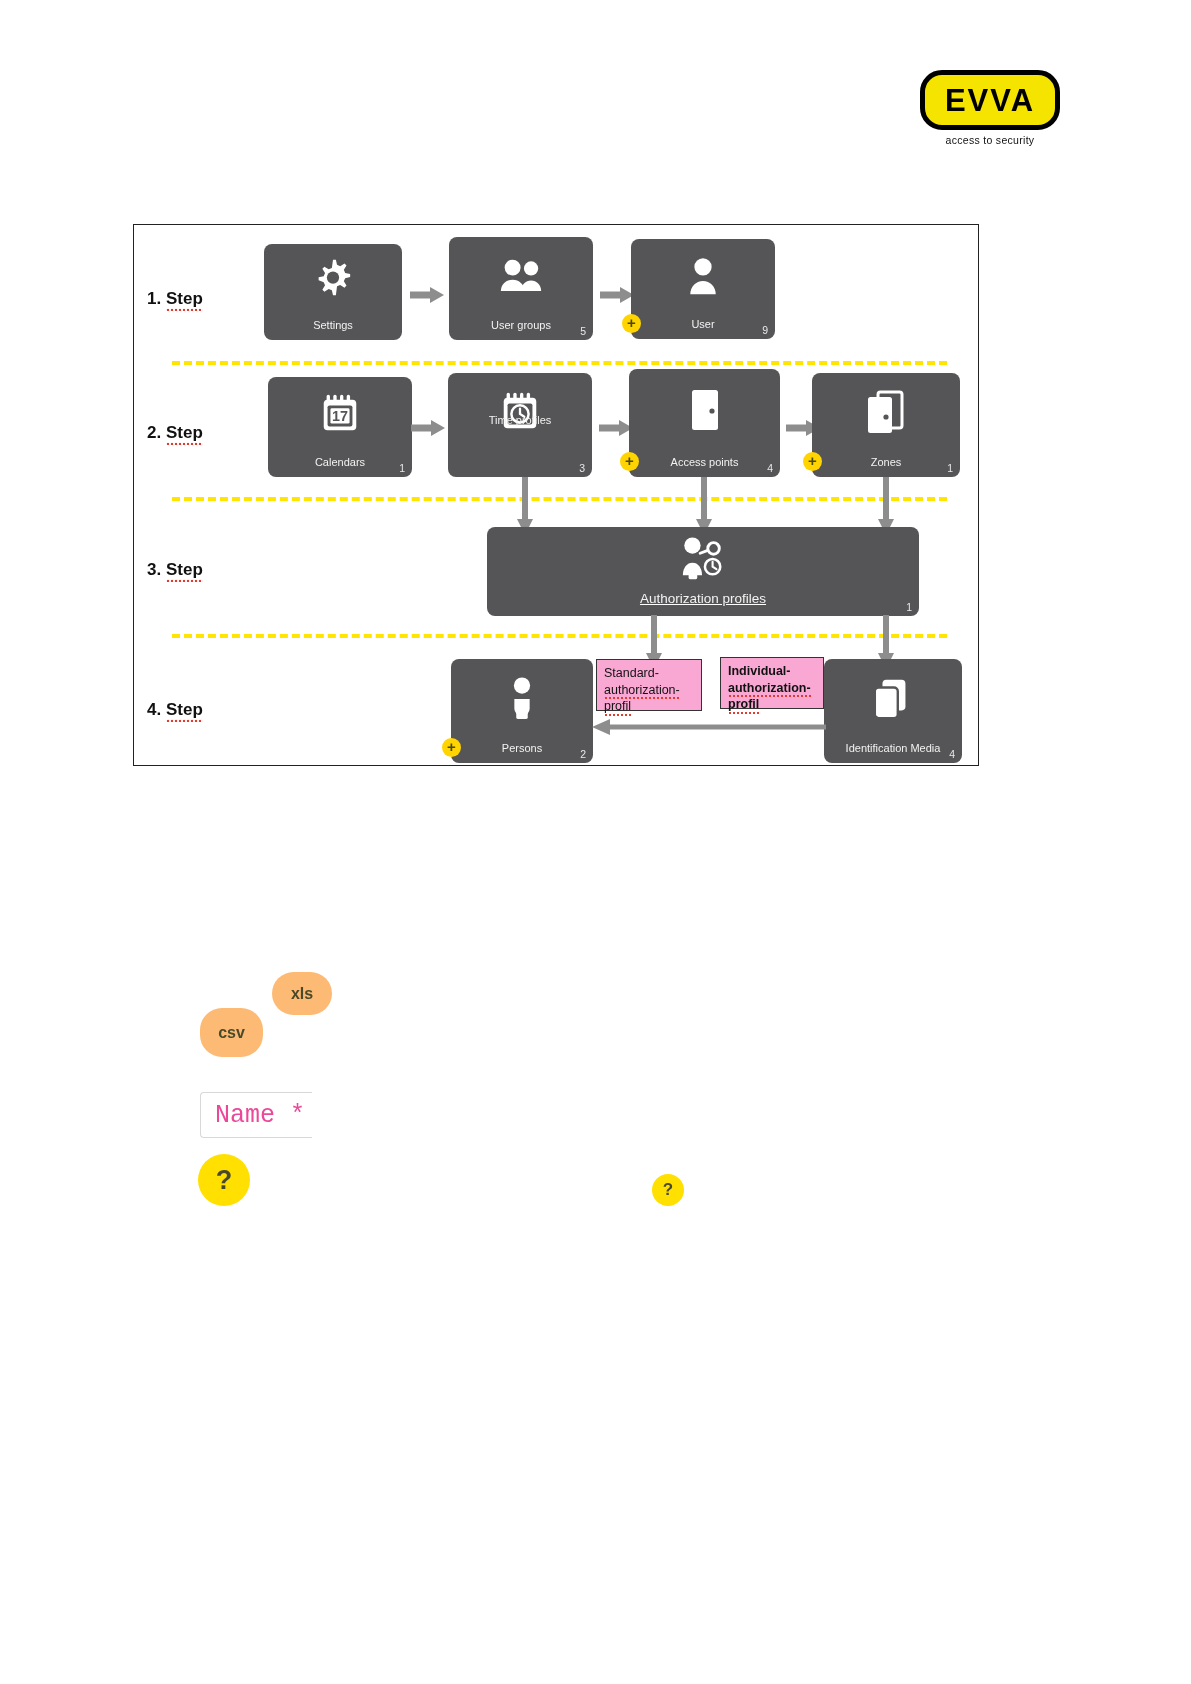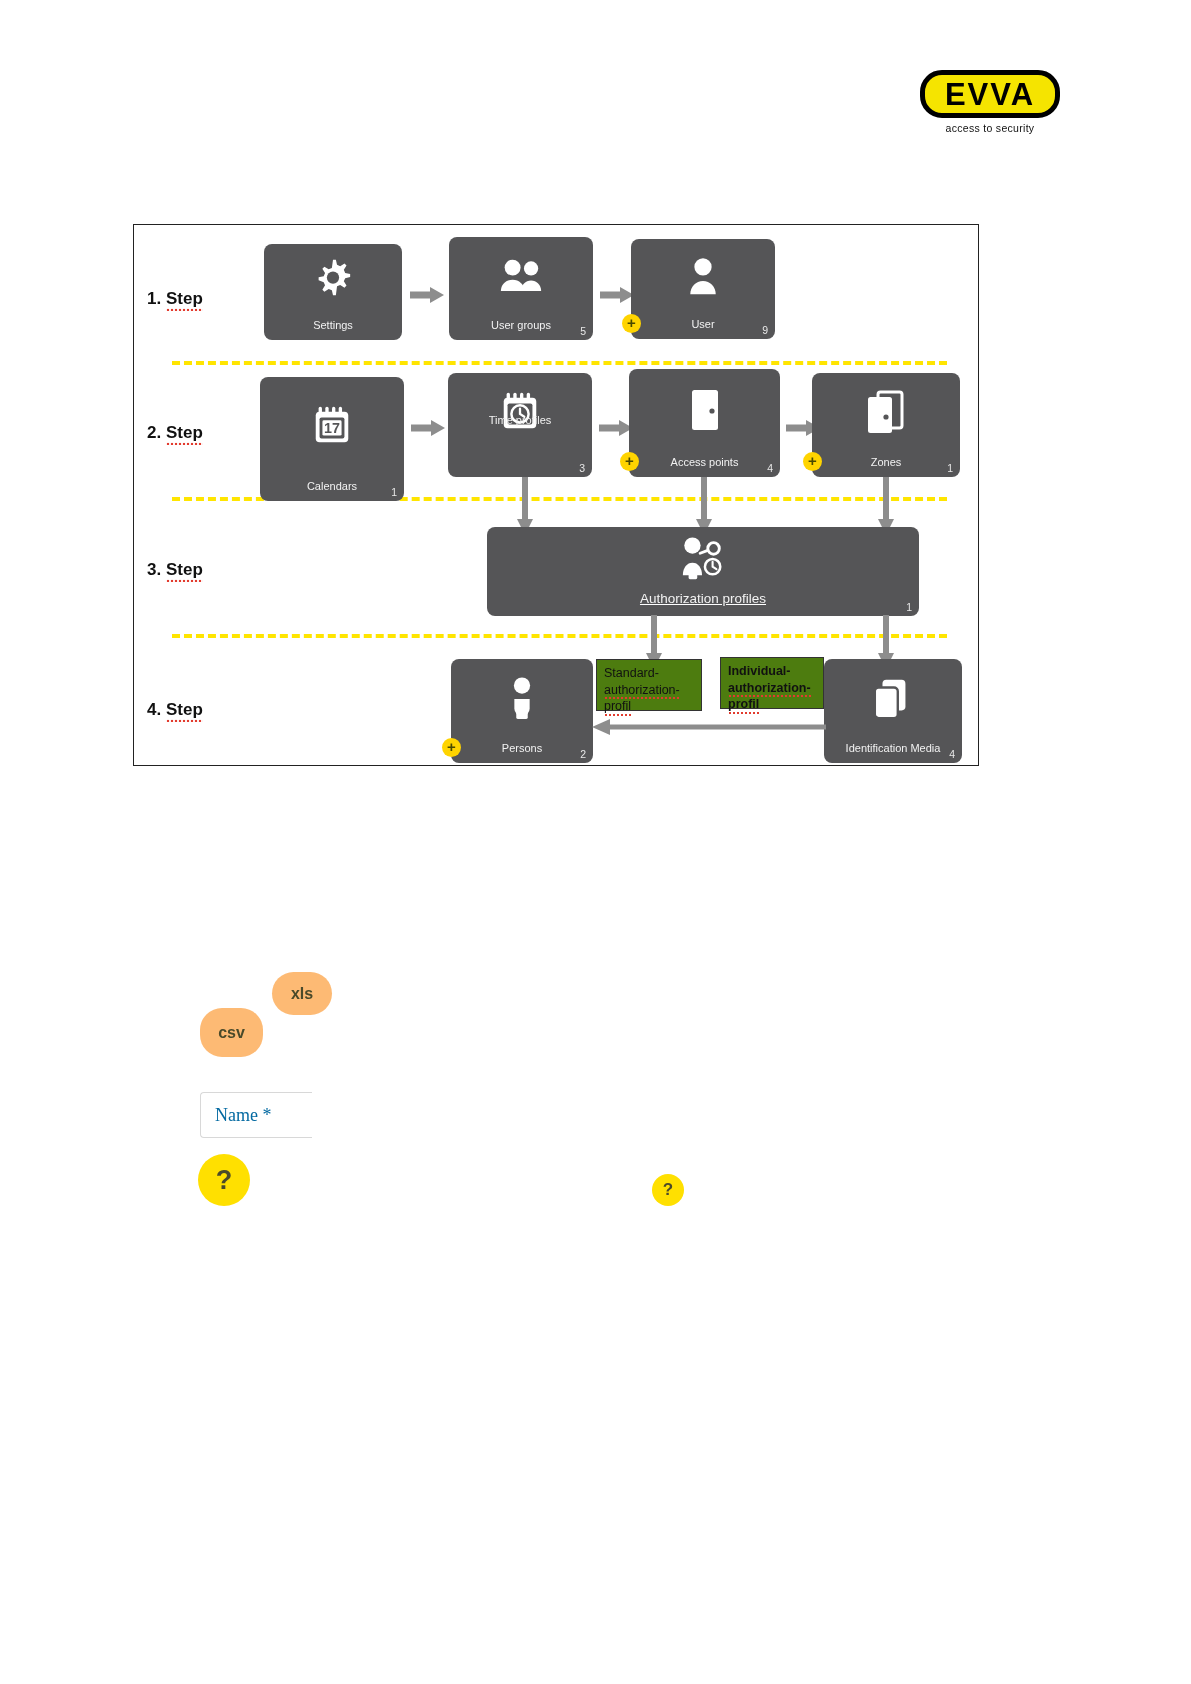--- a/index.html
+++ b/index.html
@@ -4,21 +4,21 @@
 <style>
   html,body{margin:0;padding:0;}
   body{
     width:1191px;height:1684px;background:#ffffff;
     font-family:"Liberation Sans",sans-serif;
     position:relative;overflow:hidden;
   }
   
   .logo-wrap{position:absolute;left:920px;top:70px;width:140px;height:62px;}
   .logo-pill{
-    position:relative;width:140px;height:48px;background:#F5E400;
+    position:relative;width:140px;height:60px;background:#F5E400;
     border:5px solid #000;border-radius:22px;box-sizing:border-box;
     display:flex;align-items:center;justify-content:center;
   }
   .logo-text{
     font-family:"Liberation Sans",sans-serif;font-weight:bold;
     font-size:31px;letter-spacing:2px;color:#000;line-height:1;
   }
   .logo-tag{
     text-align:center;font-size:10.5px;color:#111;margin-top:4px;
     letter-spacing:.3px;font-family:"Liberation Sans",sans-serif;
@@ -68,21 +68,21 @@
     color:#4a4a00;font-size:15px;font-weight:bold;line-height:1;
   }
   .plus span{display:block;margin-top:-2px;}
 
   
   .tile.wide{align-items:flex-end;text-decoration:underline;}
   .tile.wide .cap{padding-right:0;width:100%;text-align:center;font-size:13.5px;}
 
   
   .note{
-    position:absolute;background:#4d7c0f;border:1.5px solid #333;box-sizing:border-box;
+    position:absolute;background:#f9a8d4;border:1.5px solid #333;box-sizing:border-box;
     font-size:12.5px;color:#111;padding:5px 7px 4px 7px;line-height:1.32;
     font-family:"Liberation Sans",sans-serif;
   }
   .wav{position:relative;display:inline-block;}
   .wav::after{
     content:"";position:absolute;left:0;right:0;bottom:-1px;height:3px;
     background-image:radial-gradient(circle at 2px 2px,#e23b2e 1.2px,transparent 1.5px);
     background-size:4px 4px;background-repeat:repeat-x;
   }
 
@@ -94,22 +94,22 @@
     display:flex;align-items:center;justify-content:center;
     font-weight:bold;font-size:16px;color:#4a4a2a;
     font-family:"Liberation Sans",sans-serif;
   }
   .name-input{
     position:absolute;left:200px;top:1092px;width:112px;height:46px;
     border:1px solid #d8d8d8;border-right:none;border-radius:4px 0 0 4px;
     box-sizing:border-box;background:#fff;display:flex;align-items:center;
   }
   .name-input .ph{
-    font-size:18px;color:#0369a1;padding-left:14px;white-space:nowrap;
-    font-family:Liberation Serif, serif;
+    font-size:25px;color:#ec4899;padding-left:14px;white-space:nowrap;
+    font-family:Liberation Mono, monospace;
   }
   .help-big{
     position:absolute;left:198px;top:1154px;width:52px;height:52px;border-radius:50%;
     background:#FFE000;display:flex;align-items:center;justify-content:center;
     color:#4a4a2a;font-weight:bold;font-size:27px;font-family:"Liberation Sans",sans-serif;
   }
   .help-small{
     position:absolute;left:652px;top:1174px;width:32px;height:32px;border-radius:50%;
     background:#FFE000;display:flex;align-items:center;justify-content:center;
     color:#4a4a2a;font-weight:bold;font-size:17px;font-family:"Liberation Sans",sans-serif;
@@ -185,21 +185,21 @@
         <path d="M3 42c0-8.4 6.3-14.5 14-14.5S31 33.6 31 42z" fill="#fff"></path>
       </svg>
     </div>
     <div class="cap">User</div>
     <div class="num">9</div>
     <div class="plus">
         <span>+</span>
       </div>
   </div>
 
-  <div class="tile" style="left:126px;top:152px;width:144px;height:124px;">
+  <div class="tile" style="left:134px;top:152px;width:144px;height:100px;">
     <div class="ico">
       <svg width="44" height="44" viewBox="0 0 46 46">
         <rect x="6" y="8" width="34" height="32" rx="4" fill="#fff"></rect>
         <rect x="10" y="14" width="26" height="22" rx="2" fill="#555557"></rect>
         <rect x="13" y="17" width="20" height="16" rx="1.5" fill="#fff"></rect>
         <g fill="#fff">
           <rect x="9" y="3" width="3.5" height="8" rx="1.7"></rect>
           <rect x="16" y="3" width="3.5" height="8" rx="1.7"></rect>
           <rect x="23" y="3" width="3.5" height="8" rx="1.7"></rect>
           <rect x="30" y="3" width="3.5" height="8" rx="1.7"></rect>

